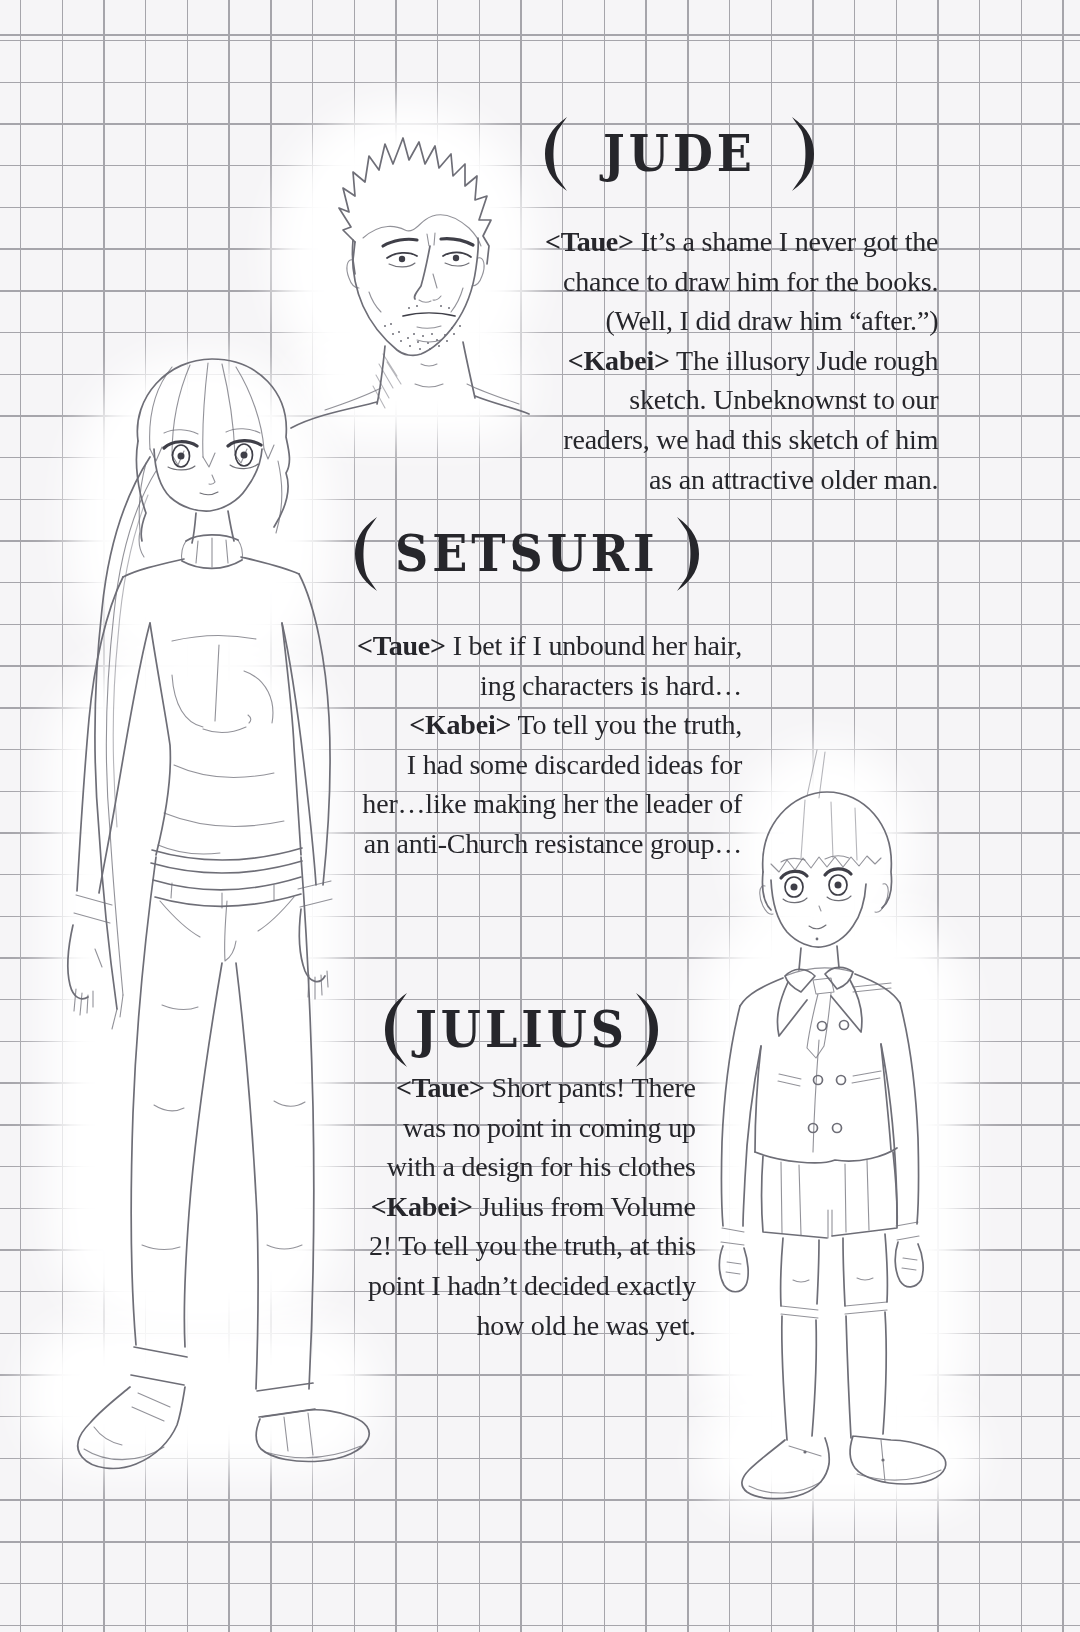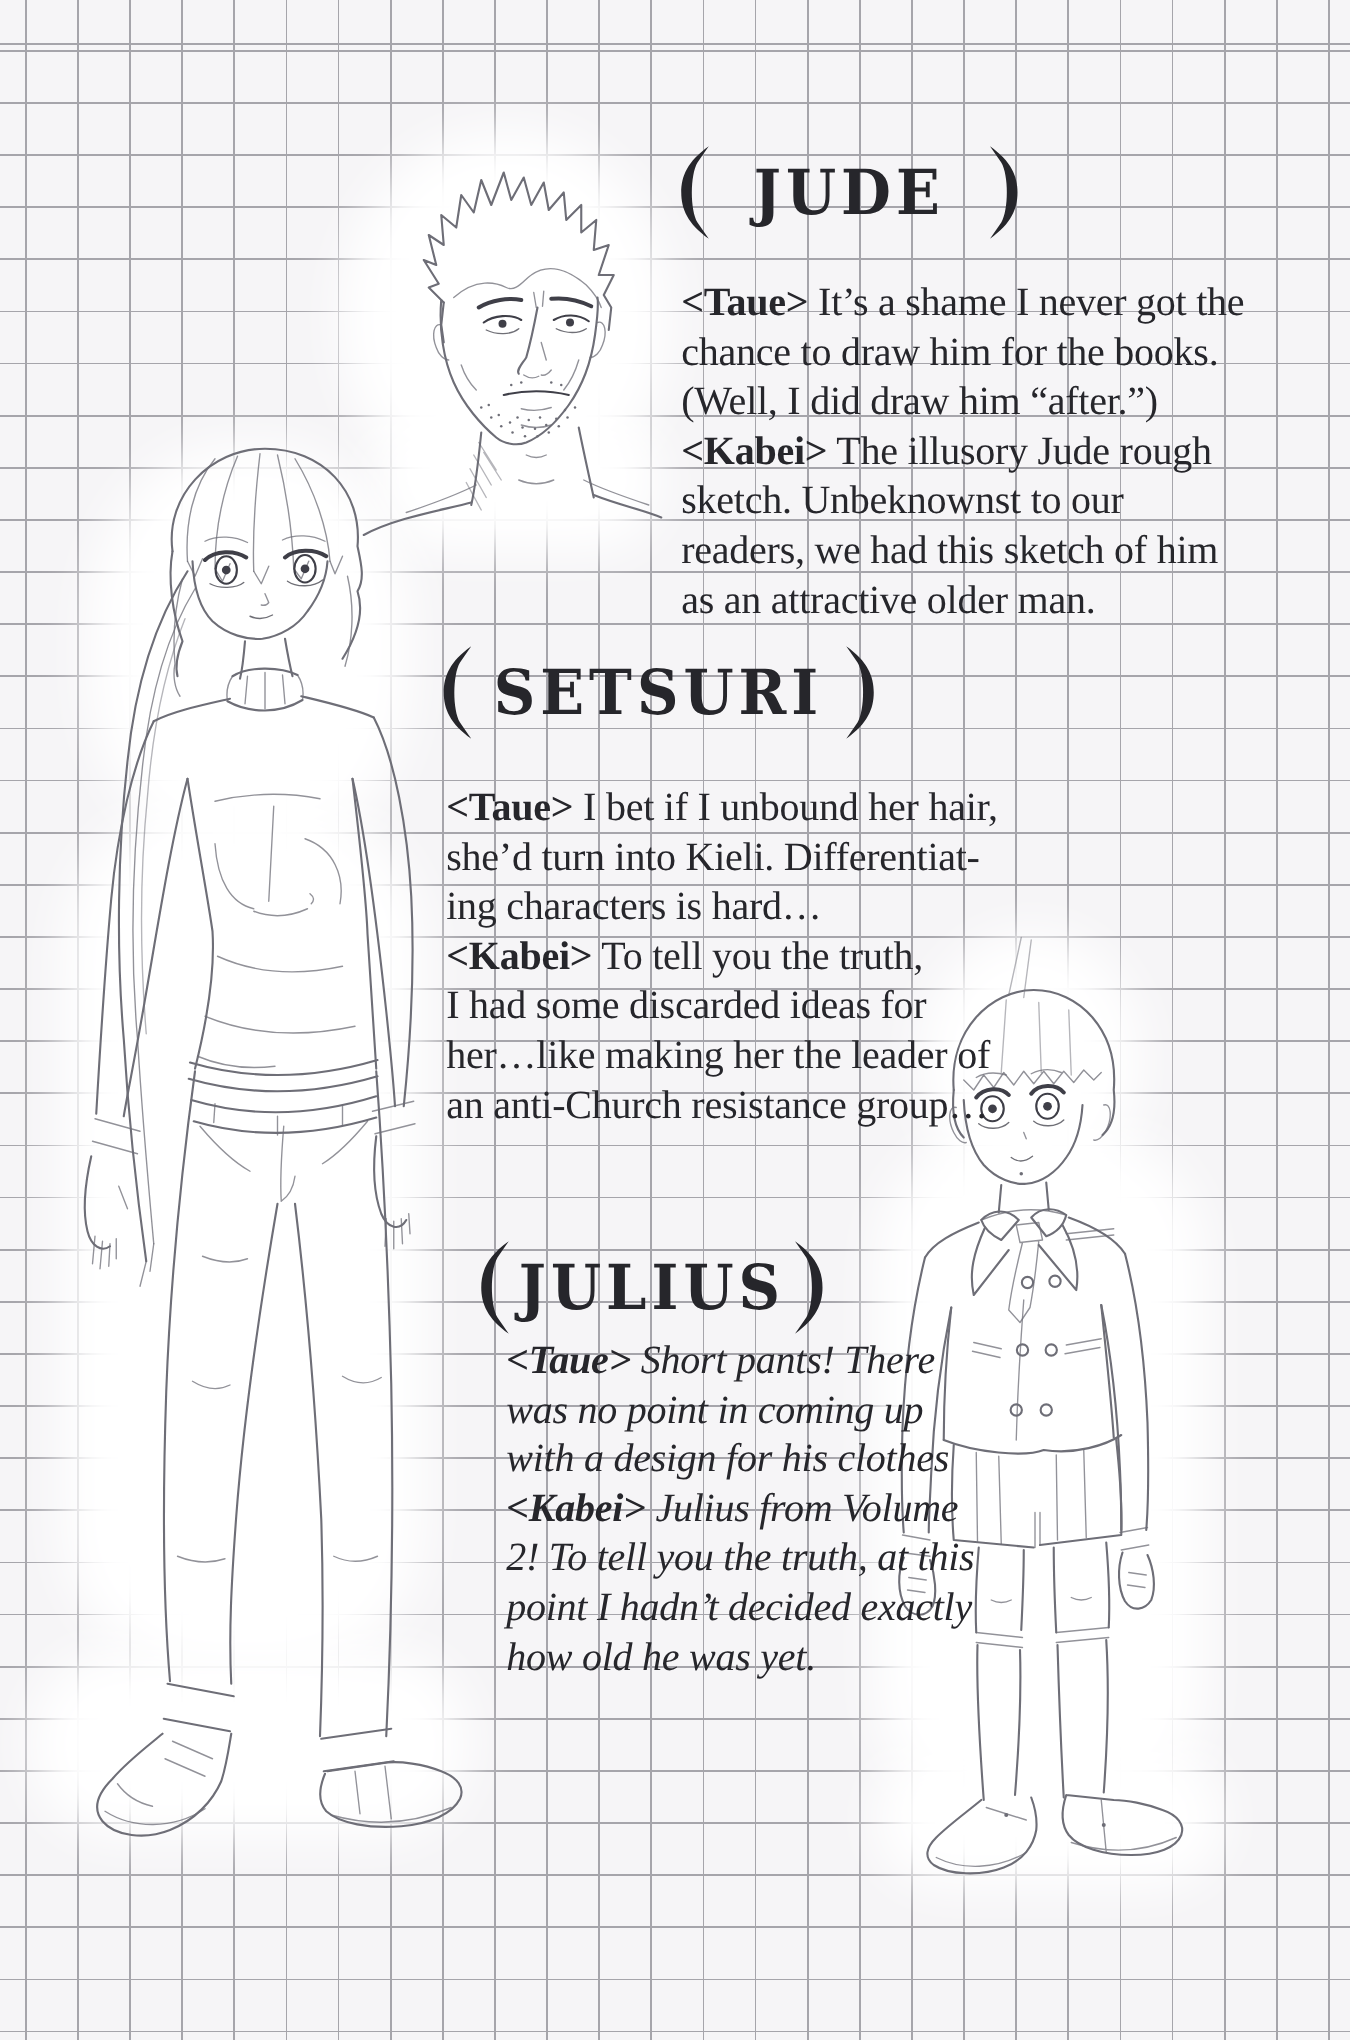--- a/index.html
+++ b/index.html
@@ -30,21 +30,21 @@
   .sketch .dot{fill:var(--pencil);stroke:none;}
   .sketch .dotdark{fill:var(--pencil-dark);stroke:none;}
   .char-title{
     position:absolute;z-index:3;display:flex;align-items:center;gap:7px;
     font-family:"DejaVu Serif",serif;font-weight:bold;color:var(--ink);
   }
   .char-title .name{font-size:46px;letter-spacing:4px;transform:scaleY(1.08);line-height:1;}
   .bracket{display:flex;align-items:center;}
   .bracket svg{display:block;}
   .bracket path{fill:var(--ink);}
-  .body-text{position:absolute;z-index:3;font-size:32px;line-height:39.6px;}
+  .body-text{position:absolute;z-index:3;font-size:28px;line-height:39.6px;text-align:right;}
   .body-text .line{white-space:nowrap;letter-spacing:-0.2px;}
   .body-text b{font-weight:bold;}
 </style>
 </head>
 <body>
 
 <div class="glow" style="left:272px;top:104px;width:265px;height:300px;border-radius:50%;"></div>
 <div class="glow" style="left:300px;top:330px;width:230px;height:110px;border-radius:55px;"></div>
 <div class="glow" style="left:70px;top:355px;width:260px;height:330px;border-radius:45%;"></div>
 <div class="glow" style="left:50px;top:640px;width:290px;height:700px;border-radius:120px;"></div>
@@ -260,42 +260,41 @@
     </span>
   <span class="name">SETSURI</span>
   <span class="bracket">
       <svg width="26" height="76" viewBox="0 0 26 76">
         <path d="M1,1 C18,13 23,25 23,38 C23,51 18,63 1,75 L10,62 C16,52 16,24 10,14 Z"></path>
       </svg>
     </span>
 </div>
 <div class="body-text" style="left:357px;top:626px;">
   <div class="line"><b>&lt;Taue&gt;</b><span> I bet if I unbound her hair,</span></div>
-  <div class="line"><span>she’d turn into Kieli. Differentiat-</span></div>
   <div class="line"><span>ing characters is hard…</span></div>
   <div class="line"><b>&lt;Kabei&gt;</b><span> To tell you the truth,</span></div>
   <div class="line"><span>I had some discarded ideas for</span></div>
   <div class="line"><span>her…like making her the leader of</span></div>
   <div class="line"><span>an anti-Church resistance group…</span></div>
 </div>
 
 <div class="char-title" style="left:382px;top:992px;">
   <span class="bracket">
       <svg width="26" height="76" viewBox="0 0 26 76">
         <path d="M25,1 C8,13 3,25 3,38 C3,51 8,63 25,75 L16,62 C10,52 10,24 16,14 Z"></path>
       </svg>
     </span>
   <span class="name">JULIUS</span>
   <span class="bracket">
       <svg width="26" height="76" viewBox="0 0 26 76">
         <path d="M1,1 C18,13 23,25 23,38 C23,51 18,63 1,75 L10,62 C16,52 16,24 10,14 Z"></path>
       </svg>
     </span>
 </div>
-<div class="body-text" style="left:405px;top:1068px;font-style:italic;">
+<div class="body-text" style="left:368px;top:1068px;">
   <div class="line"><b>&lt;Taue&gt;</b><span> Short pants! There</span></div>
   <div class="line"><span>was no point in coming up</span></div>
   <div class="line"><span>with a design for his clothes</span></div>
   <div class="line"><b>&lt;Kabei&gt;</b><span> Julius from Volume</span></div>
   <div class="line"><span>2! To tell you the truth, at this</span></div>
   <div class="line"><span>point I hadn’t decided exactly</span></div>
   <div class="line"><span>how old he was yet.</span></div>
 </div>
 
 </body></html>

